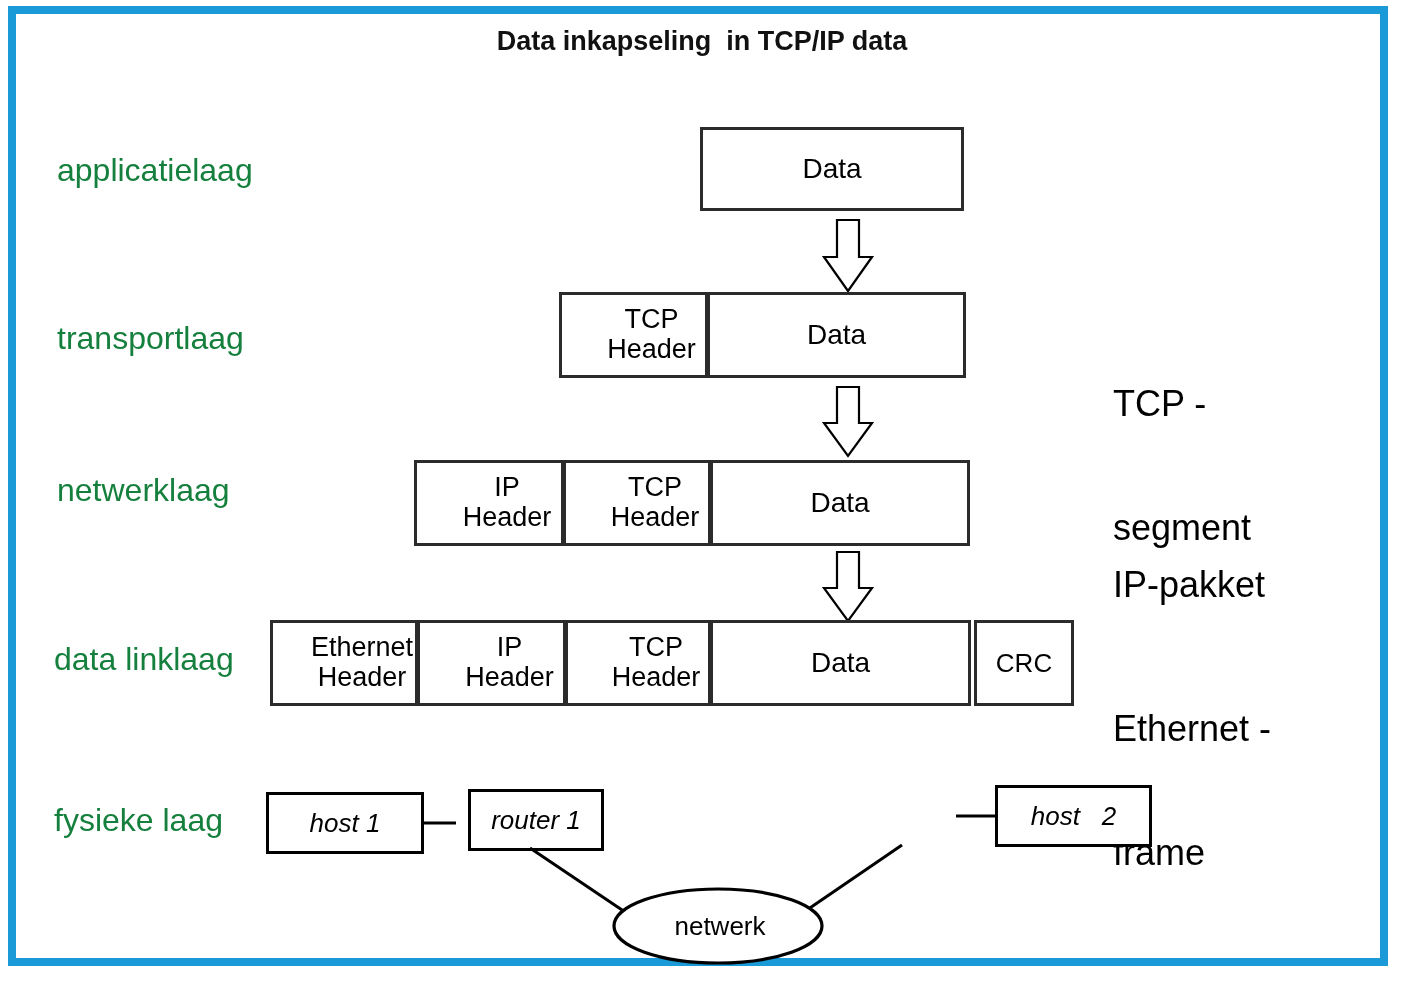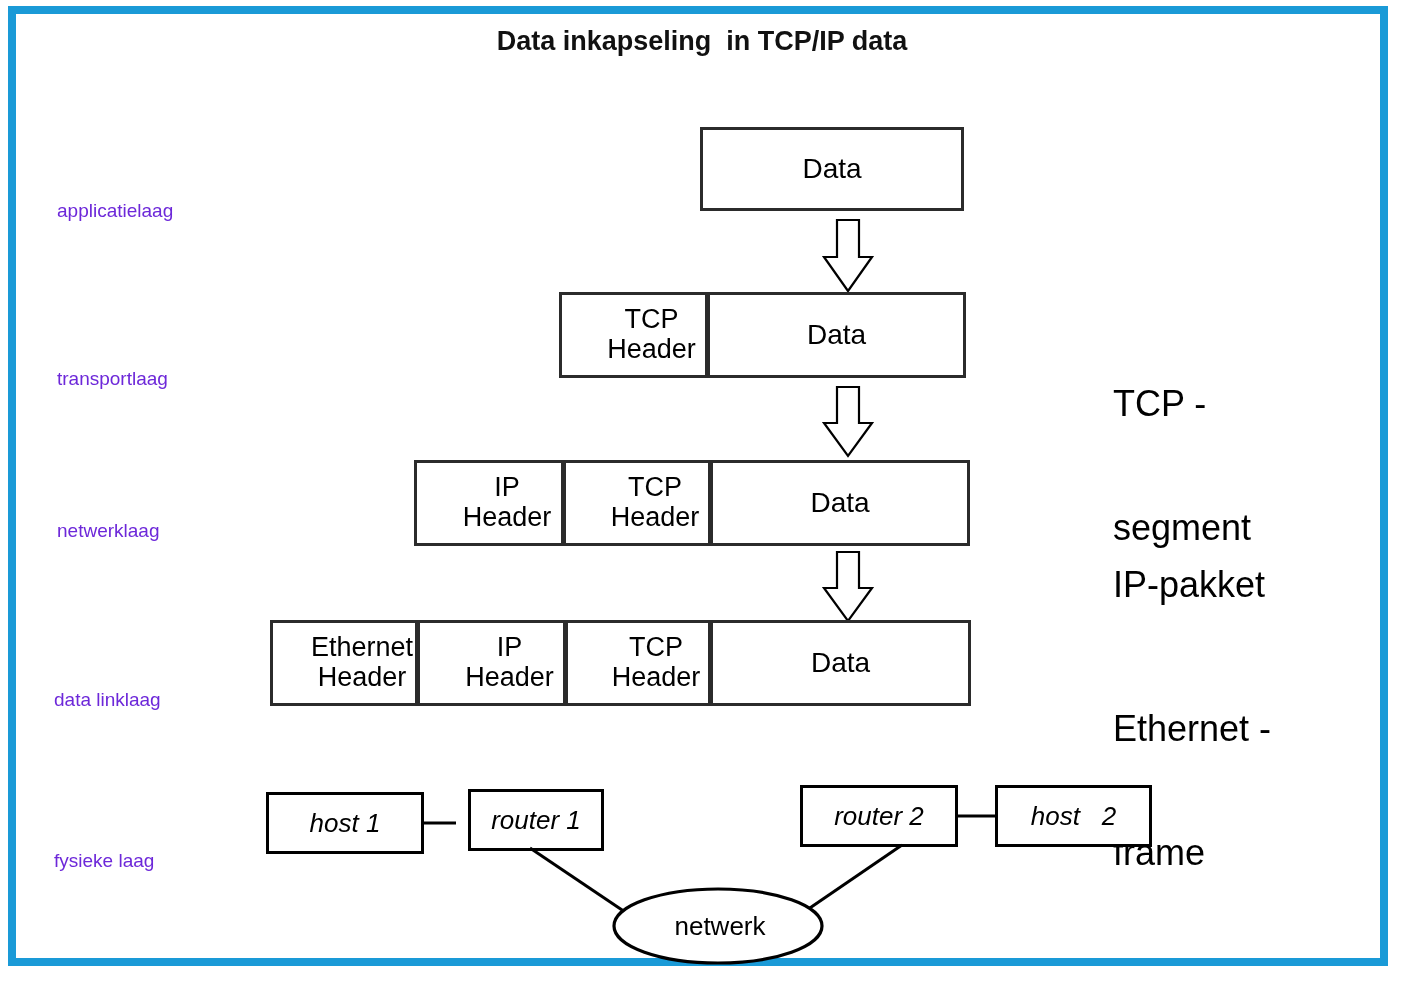--- a/index.html
+++ b/index.html
@@ -36,24 +36,23 @@
     width: 1404px;
     text-align: center;
     font-size: 27px;
     font-weight: bold;
     color: #111111;
     letter-spacing: 0px;
     white-space: pre;
   }
   .layer-label {
     position: absolute;
-    font-size: 19px;
-    color: #6d28d9;
+    font-size: 32px;
+    color: #15803d;
     white-space: pre;
-    margin-top: 48px;
   }
   .right-label {
     position: absolute;
     font-size: 36px;
     color: #000000;
     line-height: 1.15;
     white-space: pre;
   }
   .pdu-box {
     position: absolute;
@@ -147,24 +146,24 @@
     <polygon points="19,2 41,2 41,38 54,38 30,71 6,38 19,38" fill="#ffffff" stroke="#000000" stroke-width="2.2" stroke-linejoin="miter"></polygon>
   </svg>
 
   <div class="pdu-box two-line" style="left:270px; top:620px; width:148px; height:86px;">Ethernet
 Header</div>
   <div class="pdu-box two-line" style="left:417px; top:620px; width:149px; height:86px;">IP
 Header</div>
   <div class="pdu-box two-line" style="left:565px; top:620px; width:146px; height:86px;">TCP
 Header</div>
   <div class="pdu-box" style="left:710px; top:620px; width:261px; height:86px;">Data</div>
+  <div class="pdu-box" style="left:974px; top:620px; width:100px; height:86px; font-size:26px;">CRC</div>
 
   <div class="node-box" style="left:266px; top:792px; width:158px; height:62px;">host 1</div>
   <div class="node-box" style="left:468px; top:789px; width:136px; height:62px;">router 1</div>
-  <div class="node-box" style="left:800px; top:785px; width:158px; height:62px;">router 2</div>
   <div class="node-box" style="left:995px; top:785px; width:157px; height:62px;">host   2</div>
 
   <svg class="line-svg" style="left:420px; top:815px;" width="40" height="16" viewBox="0 0 40 16">
     <line x1="2" y1="8" x2="36" y2="8" stroke="#000000" stroke-width="3"></line>
   </svg>
   <svg class="line-svg" style="left:954px; top:808px;" width="46" height="16" viewBox="0 0 46 16">
     <line x1="2" y1="8" x2="42" y2="8" stroke="#000000" stroke-width="3"></line>
   </svg>
 
   <svg class="line-svg" style="left:520px; top:842px;" width="120" height="80" viewBox="0 0 120 80">

